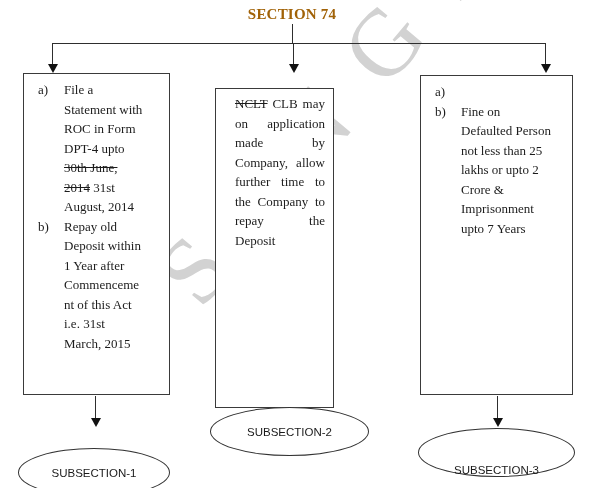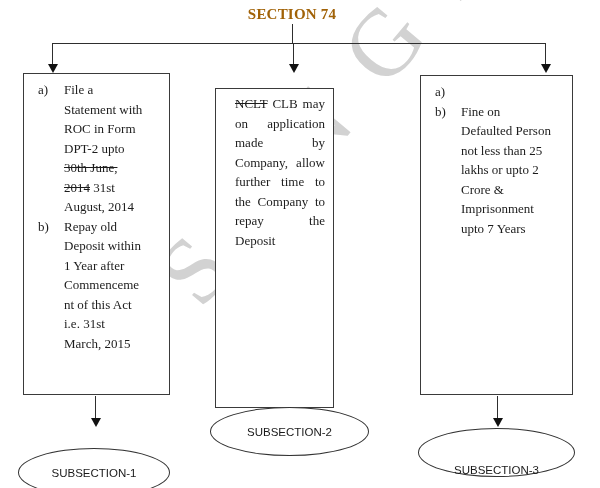--- a/index.html
+++ b/index.html
@@ -64,21 +64,21 @@
 
   <div class="vline" style="left:292px;top:24px;height:19px"></div>
   <div class="hline" style="left:52px;top:43px;width:494px"></div>
   <div class="arrow" style="left:52px;top:43px;height:21px"></div>
   <div class="arrow" style="left:293px;top:43px;height:21px"></div>
   <div class="arrow" style="left:545px;top:43px;height:21px"></div>
 
   <div class="box box-1">
     <div class="li">
       <span class="marker">a)</span>
-      <span class="li-text"><span>File a Statement with ROC in Form DPT-2 upto </span><span class="strike">30th June, 2014</span><span> 31st August, 2014</span></span>
+      <span class="li-text"><span>File a Statement with ROC in Form DPT-4 upto </span><span class="strike">30th June, 2014</span><span> 31st August, 2014</span></span>
     </div>
     <div class="li">
       <span class="marker">b)</span>
       <span class="li-text"><span>Repay old Deposit within 1 Year after Commencement of this Act i.e. 31st March, 2015</span></span>
     </div>
   </div>
 
   <div class="box box-2">
     <span><span class="strike">NCLT</span><span> CLB may on application made by Company, allow further time to the Company to repay the Deposit</span></span>
   </div>

